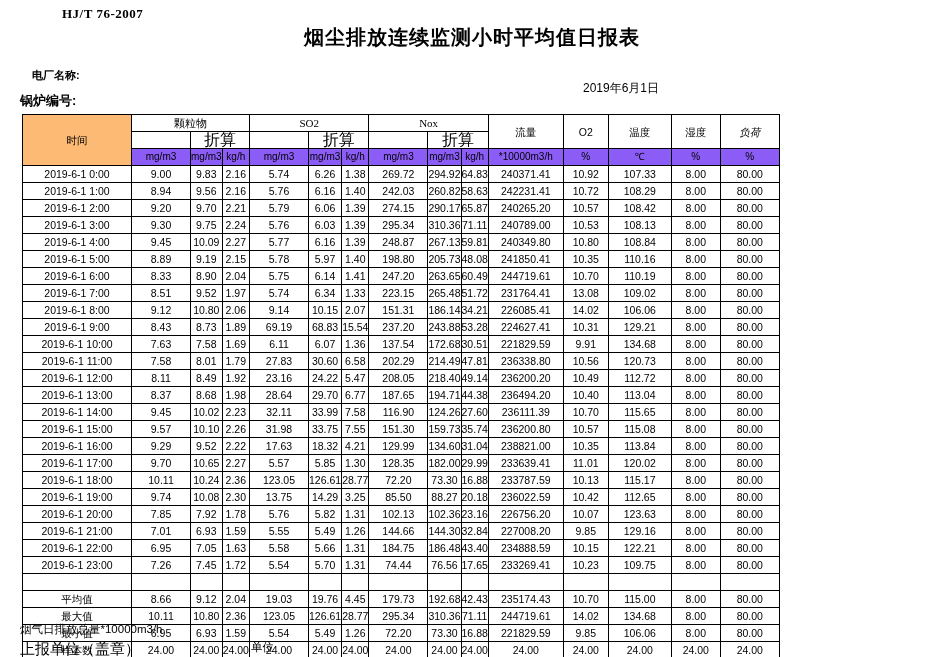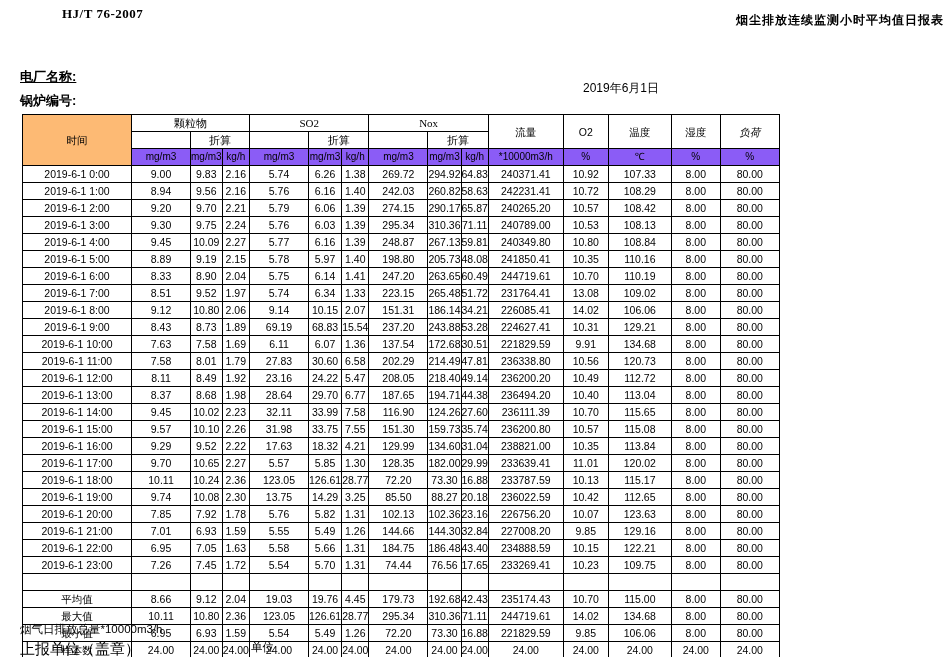--- a/index.html
+++ b/index.html
@@ -23,34 +23,33 @@
     font-family: "Liberation Serif", serif;
     font-weight: bold;
     font-size: 13px;
     letter-spacing: 0.5px;
     margin-left: 40px;
   }
   .doc-title {
     position: absolute;
     left: 0;
     right: 0;
-    top: 12px;
-    text-align: right;
-    font-size: 12px;
+    top: 24px;
+    text-align: center;
+    font-size: 20px;
     font-weight: bold;
     font-family: "Liberation Serif", serif;
     letter-spacing: 1px;
   }
   .field-plant {
     position: absolute;
-    left: 20px;
+    left: 32px;
     top: 68px;
-    font-size: 13px;
+    font-size: 11px;
     font-weight: bold;
-    text-decoration: underline;
   }
   .field-boiler {
     position: absolute;
     left: 20px;
     top: 92px;
     font-size: 13px;
     font-weight: bold;
   }
   .field-date {
     position: absolute;
@@ -68,21 +67,21 @@
   table.main td, table.main th {
     border: 1px solid #000000;
     padding: 0;
     height: 16px;
     line-height: 16px;
     text-align: center;
     font-weight: normal;
     white-space: nowrap;
   }
   .hdr-group { font-family: "Liberation Serif", serif; font-size: 11px; }
-  .hdr-zhesuan { font-size: 11px; }
+  .hdr-zhesuan { font-size: 16px; }
   .unit-row td { background: #8b5cf6; font-size: 10px; }
   .time-hdr { width: 108px; background: #fdba74; }
   .col-val { width: 58px; }
   .col-flow { width: 74px; }
   .col-o2 { width: 44px; }
   .col-temp { width: 62px; }
   .col-hum { width: 48px; }
   .col-load { width: 58px; font-style: italic; }
   td.time-cell { text-align: right; padding-right: 6px; }
   td.num { text-align: right; padding-right: 10px; }

